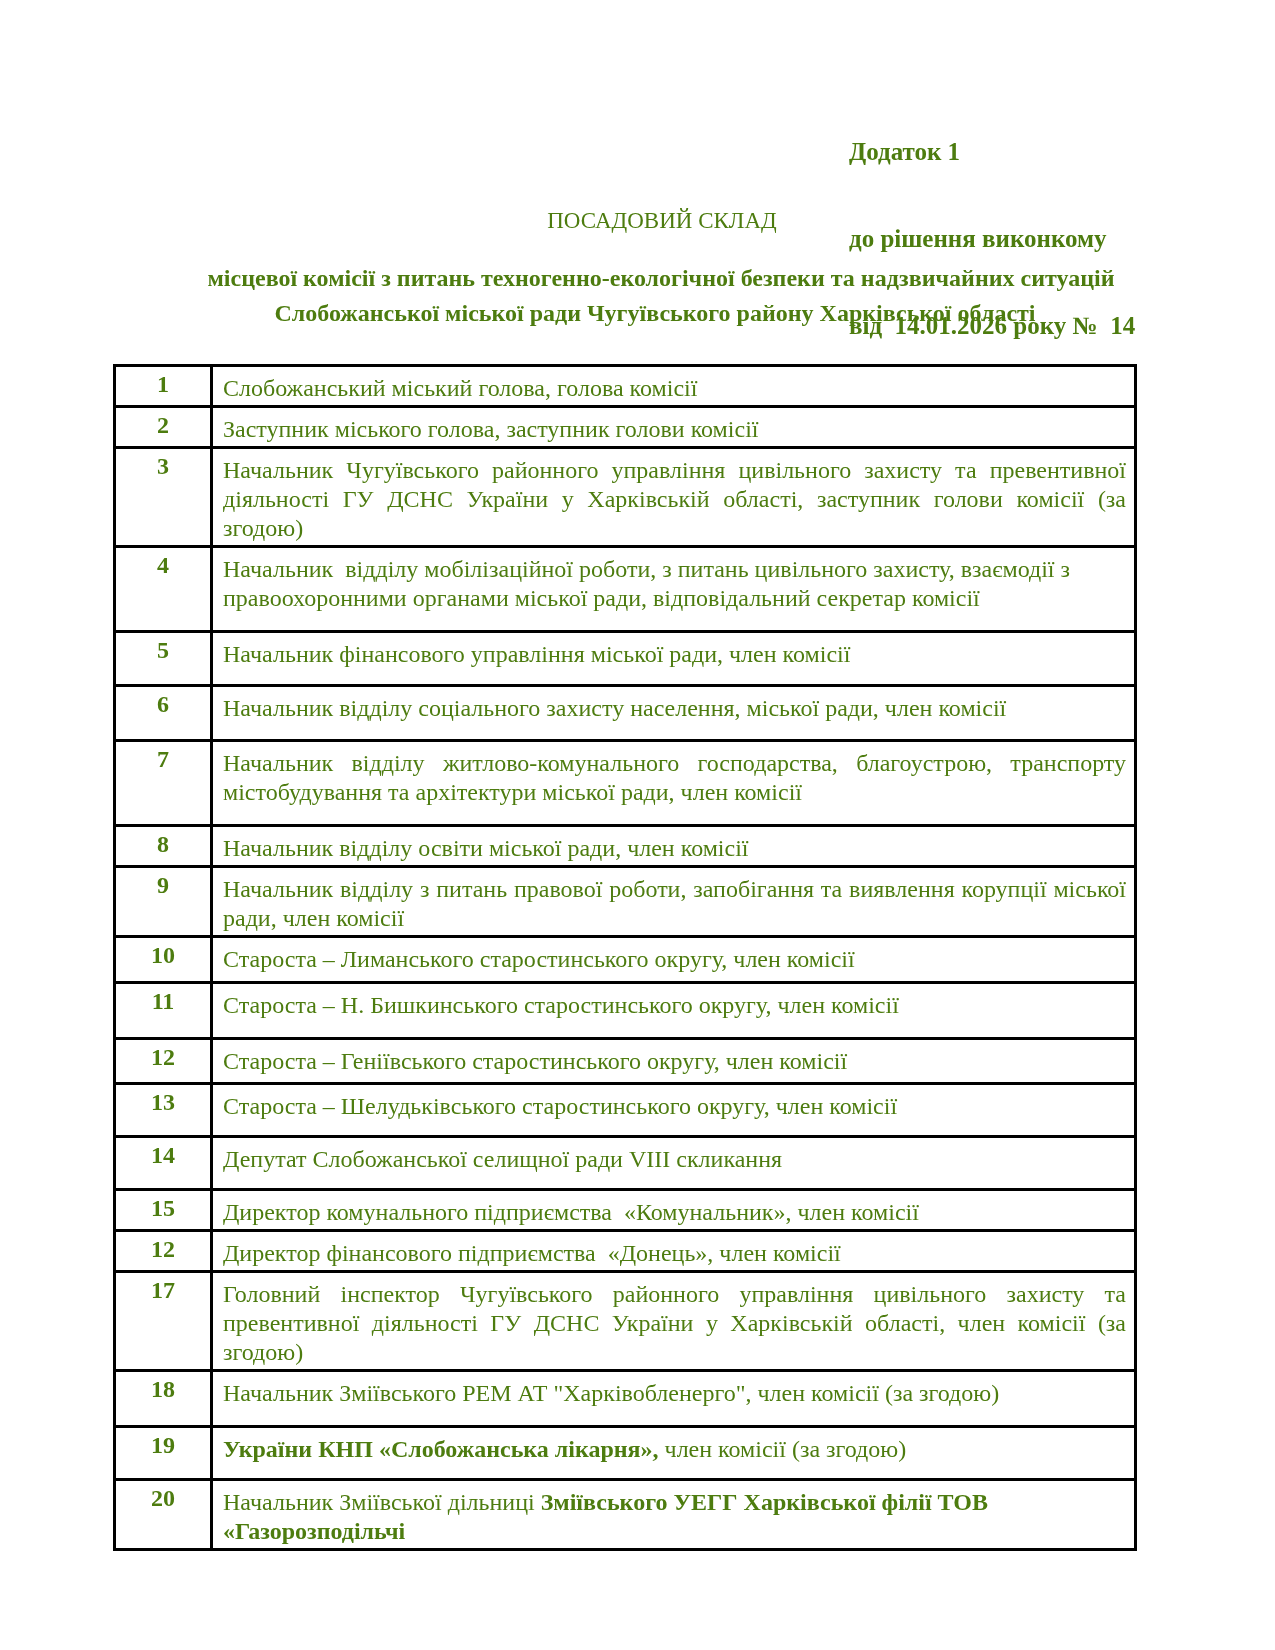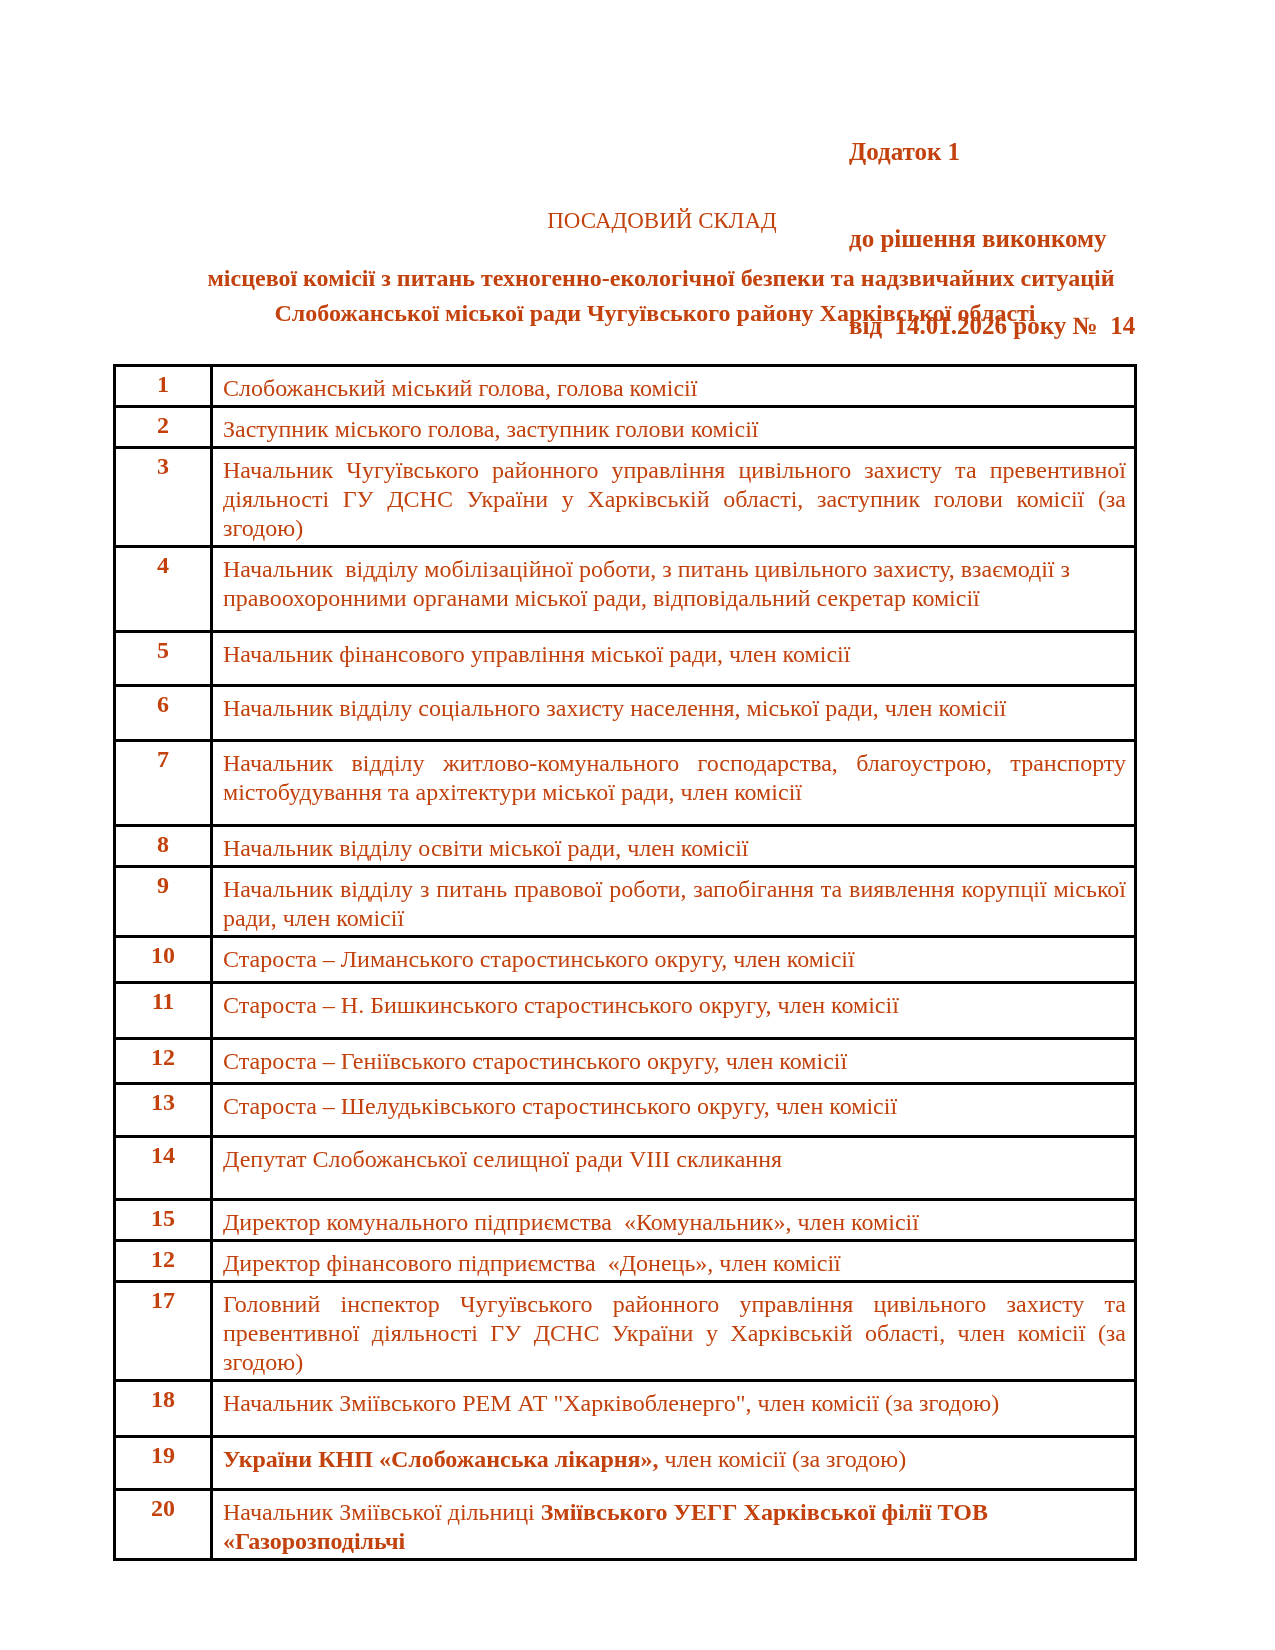--- a/index.html
+++ b/index.html
@@ -1,21 +1,21 @@
 <!DOCTYPE html>
 <html><head>
 <meta charset="utf-8">
 <style>
   html, body { margin: 0; padding: 0; background: #ffffff; }
   .page {
     position: relative;
     width: 1275px;
     height: 1650px;
     background: #ffffff;
-    color: #c2410c;
+    color: #4d7c0f;
     font-family: "Liberation Serif", "DejaVu Serif", serif;
     overflow: hidden;
   }
   .annex {
     position: absolute;
     left: 849px;
     top: 79px;
     font-weight: bold;
     font-size: 25px;
     line-height: 29px;
@@ -138,21 +138,21 @@
         <td class="txt"><span>Староста – Н. Бишкинського старостинського округу, член комісії</span></td>
       </tr>
       <tr style="height:45px">
         <td class="num">12</td>
         <td class="txt"><span>Староста – Геніївського старостинського округу, член комісії</span></td>
       </tr>
       <tr style="height:53px">
         <td class="num">13</td>
         <td class="txt"><span>Староста – Шелудьківського старостинського округу, член комісії</span></td>
       </tr>
-      <tr style="height:63px">
+      <tr style="height:53px">
         <td class="num">14</td>
         <td class="txt"><span>Депутат Слобожанської селищної ради VIII скликання</span></td>
       </tr>
       <tr style="height:38px">
         <td class="num">15</td>
         <td class="txt"><span>Директор комунального підприємства  «Комунальник», член комісії</span></td>
       </tr>
       <tr style="height:38px">
         <td class="num">12</td>
         <td class="txt"><span>Директор фінансового підприємства  «Донець», член комісії</span></td>

